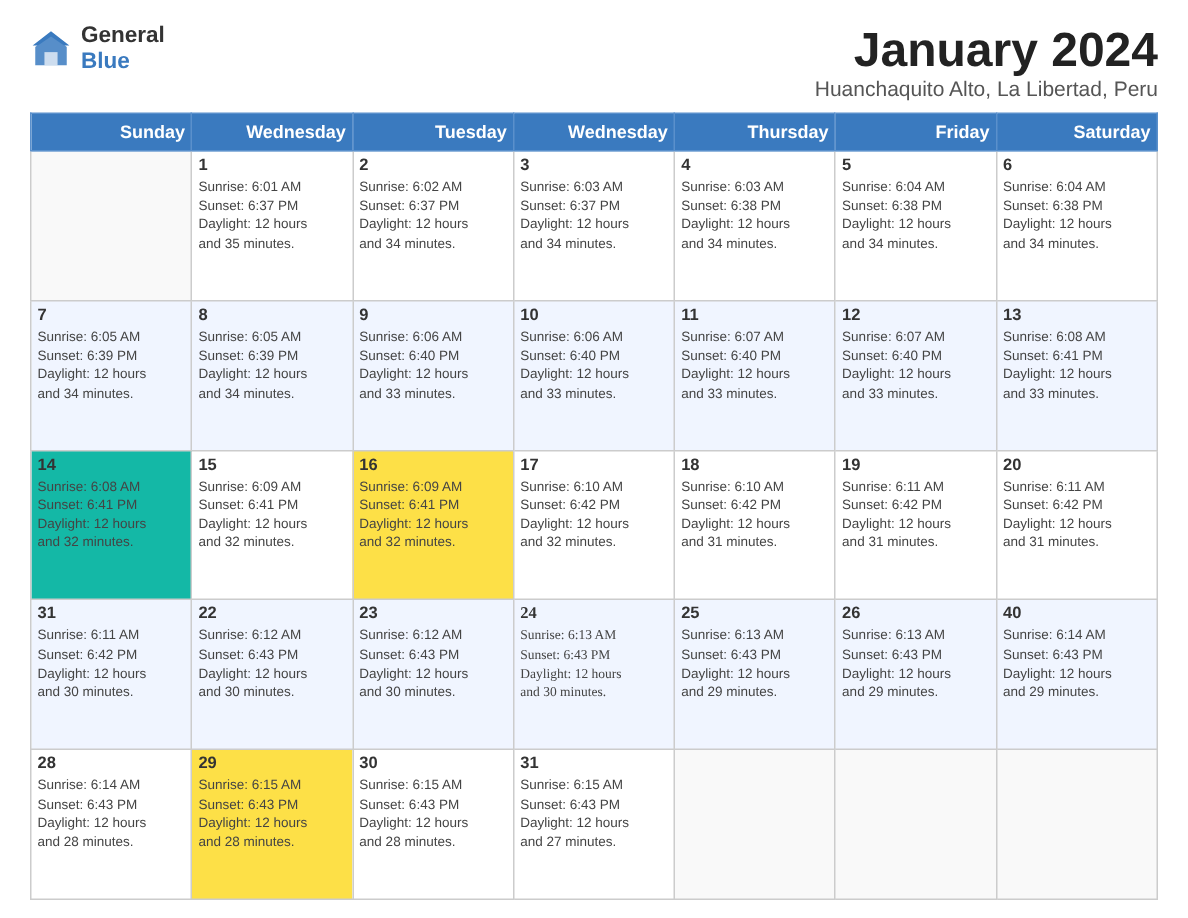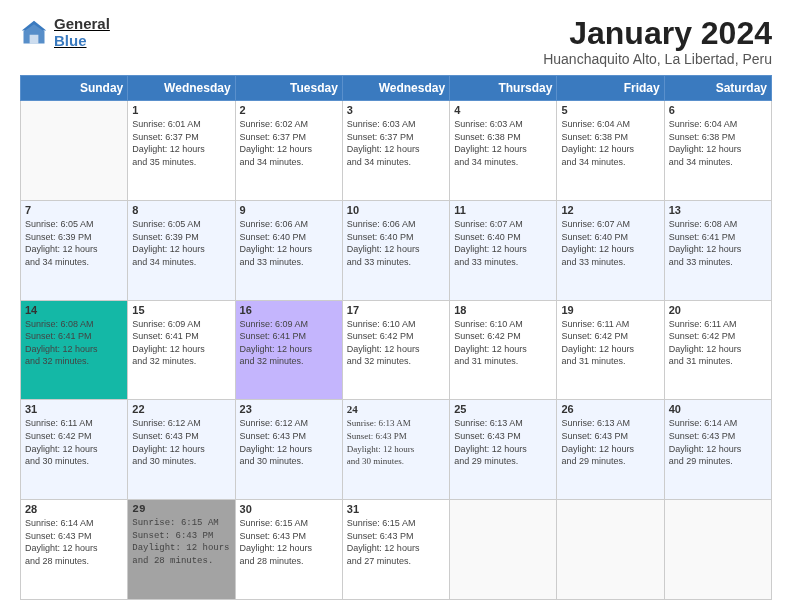--- a/index.html
+++ b/index.html
@@ -20,21 +20,20 @@
     .header {
       display: flex;
       align-items: flex-start;
       justify-content: space-between;
       margin-bottom: 8px;
     }
     .logo {
       display: flex;
       align-items: center;
       gap: 4px;
-      text-decoration: underline;
     }
     .logo-text {
       display: flex;
       flex-direction: column;
       line-height: 1.1;
     }
     .logo-general {
       font-size: 15px;
       font-weight: bold;
       color: #333;
@@ -241,21 +240,21 @@
 Daylight: 12 hours
 and 32 minutes.</div>
           </td>
           <td style="background: rgb(255, 255, 255);">
             <span class="day-num">15</span>
             <div class="day-info" style="white-space: pre-line;">Sunrise: 6:09 AM
 Sunset: 6:41 PM
 Daylight: 12 hours
 and 32 minutes.</div>
           </td>
-          <td style="background: #c4b5fd;">
+          <td style="background: #fde047;">
             <span class="day-num">16</span>
             <div class="day-info" style="white-space: pre-line;">Sunrise: 6:09 AM
 Sunset: 6:41 PM
 Daylight: 12 hours
 and 32 minutes.</div>
           </td>
           <td style="background: rgb(255, 255, 255);">
             <span class="day-num">17</span>
             <div class="day-info" style="white-space: pre-line;">Sunrise: 6:10 AM
 Sunset: 6:42 PM
@@ -336,21 +335,21 @@
           </td>
         </tr>
         <tr>
           <td style="background: rgb(255, 255, 255); margin-left: 44px;">
             <span class="day-num">28</span>
             <div class="day-info" style="white-space: pre-line;">Sunrise: 6:14 AM
 Sunset: 6:43 PM
 Daylight: 12 hours
 and 28 minutes.</div>
           </td>
-          <td style="background: #a3a3a3; font-family: Liberation Mono, monospace;">
+          <td style="background: #fde047;">
             <span class="day-num">29</span>
             <div class="day-info" style="white-space: pre-line;">Sunrise: 6:15 AM
 Sunset: 6:43 PM
 Daylight: 12 hours
 and 28 minutes.</div>
           </td>
           <td style="background: rgb(255, 255, 255);">
             <span class="day-num">30</span>
             <div class="day-info" style="white-space: pre-line;">Sunrise: 6:15 AM
 Sunset: 6:43 PM

